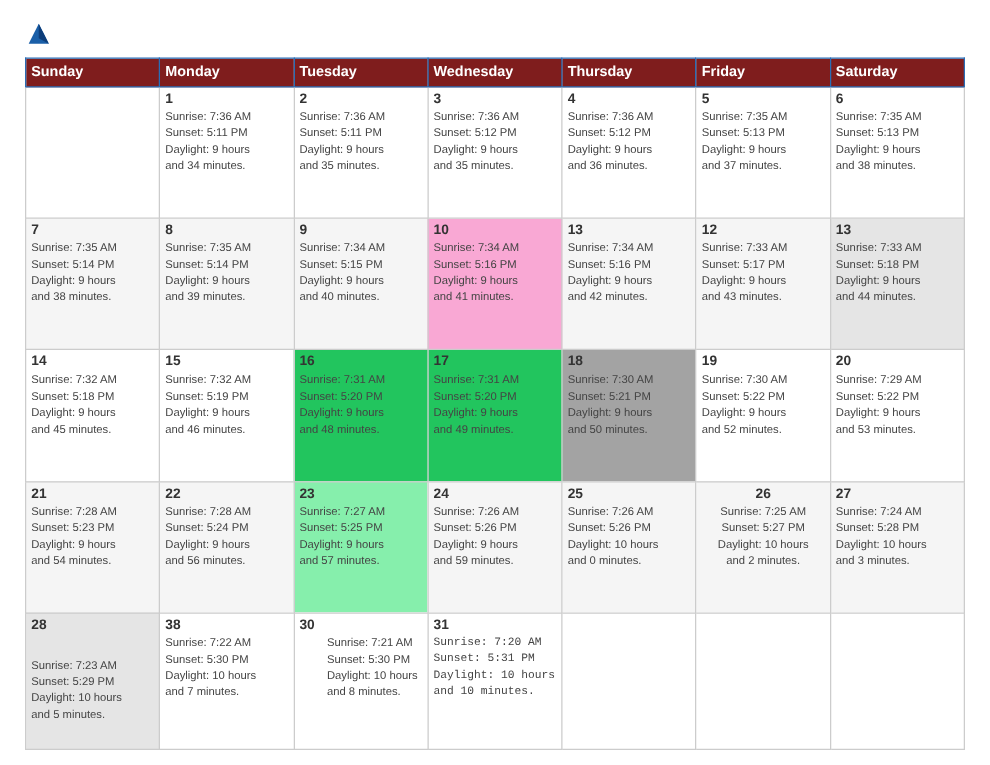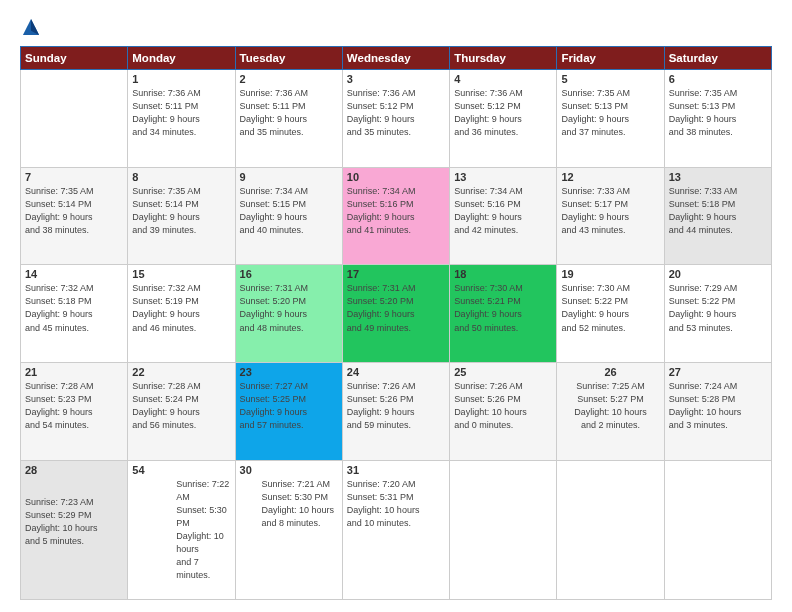--- a/index.html
+++ b/index.html
@@ -240,35 +240,35 @@
 Daylight: 9 hours
 and 45 minutes.</div>
           </td>
           <td style="background-color: rgb(255, 255, 255);">
             <span class="day-number">15</span>
             <div class="day-info" style="white-space: pre-line;">Sunrise: 7:32 AM
 Sunset: 5:19 PM
 Daylight: 9 hours
 and 46 minutes.</div>
           </td>
-          <td style="background-color: #86efac;">
+          <td style="background-color: #22c55e;">
             <span class="day-number">16</span>
             <div class="day-info" style="white-space: pre-line;">Sunrise: 7:31 AM
 Sunset: 5:20 PM
 Daylight: 9 hours
 and 48 minutes.</div>
           </td>
           <td style="background-color: #22c55e;">
             <span class="day-number">17</span>
             <div class="day-info" style="white-space: pre-line;">Sunrise: 7:31 AM
 Sunset: 5:20 PM
 Daylight: 9 hours
 and 49 minutes.</div>
           </td>
-          <td style="background-color: #22c55e;">
+          <td style="background-color: #a3a3a3;">
             <span class="day-number">18</span>
             <div class="day-info" style="white-space: pre-line;">Sunrise: 7:30 AM
 Sunset: 5:21 PM
 Daylight: 9 hours
 and 50 minutes.</div>
           </td>
           <td style="background-color: rgb(255, 255, 255);">
             <span class="day-number">19</span>
             <div class="day-info" style="white-space: pre-line;">Sunrise: 7:30 AM
 Sunset: 5:22 PM
@@ -291,21 +291,21 @@
 Daylight: 9 hours
 and 54 minutes.</div>
           </td>
           <td style="background-color: rgb(245, 245, 245);">
             <span class="day-number">22</span>
             <div class="day-info" style="white-space: pre-line;">Sunrise: 7:28 AM
 Sunset: 5:24 PM
 Daylight: 9 hours
 and 56 minutes.</div>
           </td>
-          <td style="background-color: #0ea5e9;">
+          <td style="background-color: #86efac;">
             <span class="day-number">23</span>
             <div class="day-info" style="white-space: pre-line;">Sunrise: 7:27 AM
 Sunset: 5:25 PM
 Daylight: 9 hours
 and 57 minutes.</div>
           </td>
           <td style="background-color: rgb(245, 245, 245);">
             <span class="day-number">24</span>
             <div class="day-info" style="white-space: pre-line;">Sunrise: 7:26 AM
 Sunset: 5:26 PM
@@ -336,36 +336,36 @@
         </tr>
         <tr>
           <td style="background-color: #e5e5e5;">
             <span class="day-number">28</span>
             <div class="day-info" style="white-space: pre-line; margin-top: 20px;">Sunrise: 7:23 AM
 Sunset: 5:29 PM
 Daylight: 10 hours
 and 5 minutes.</div>
           </td>
           <td style="background-color: rgb(255, 255, 255);">
-            <span class="day-number">54</span>
-            <div class="day-info" style="white-space: pre-line; margin-left: 44px;">Sunrise: 7:22 AM
+            <span class="day-number">38</span>
+            <div class="day-info" style="white-space: pre-line;">Sunrise: 7:22 AM
 Sunset: 5:30 PM
 Daylight: 10 hours
 and 7 minutes.</div>
           </td>
           <td style="background-color: rgb(255, 255, 255);">
             <span class="day-number">30</span>
             <div class="day-info" style="white-space: pre-line; margin-left: 22px;">Sunrise: 7:21 AM
 Sunset: 5:30 PM
 Daylight: 10 hours
 and 8 minutes.</div>
           </td>
           <td style="background-color: rgb(255, 255, 255);">
             <span class="day-number">31</span>
-            <div class="day-info" style="white-space: pre-line;">Sunrise: 7:20 AM
+            <div class="day-info" style="white-space: pre-line; font-family: Liberation Mono, monospace;">Sunrise: 7:20 AM
 Sunset: 5:31 PM
 Daylight: 10 hours
 and 10 minutes.</div>
           </td>
           <td class="empty-cell"></td>
           <td class="empty-cell"></td>
           <td class="empty-cell"></td>
         </tr>
       </tbody>
   </table>

